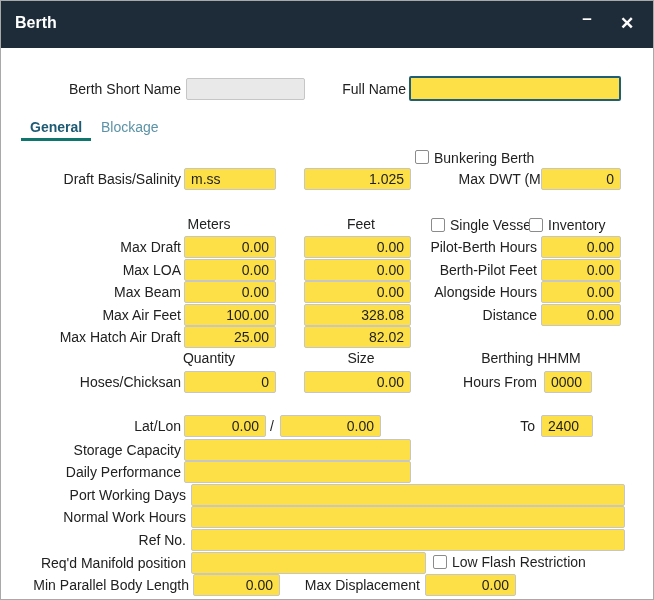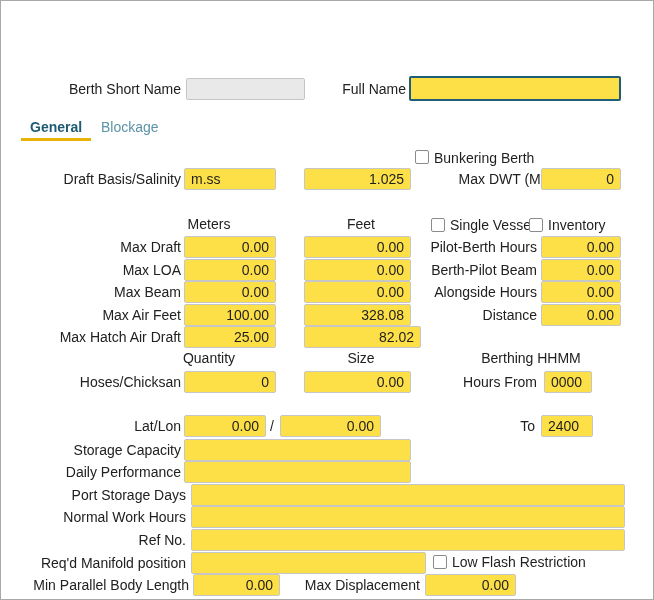--- a/index.html
+++ b/index.html
@@ -15,32 +15,37 @@
 
   .lbl { position:absolute; text-align:right; white-space:nowrap; color:#212121; }
   .hdr-col { position:absolute; text-align:center; white-space:nowrap; color:#212121; }
   .inp { position:absolute; height:22px; border:1px solid #c6c6c6; border-radius:2px; background:#fde047;
          font-family:"Liberation Sans", sans-serif; font-size:14px; color:#1f1f1f; padding:0 6px; outline:none; }
   .inp.num { text-align:right; }
   .inp.disabled { background:#e9e9e9; }
   .inp.focused { border:2px solid #205e78; }
 
   .tab { position:absolute; top:118px; height:22px; cursor:pointer; font-size:14px; }
-  .tab-active { color:#1d5a73; font-weight:bold; border-bottom:3px solid #eab308; padding:0 9px 3px 9px; }
+  .tab-active { color:#1d5a73; font-weight:bold; border-bottom:3px solid #0f766e; padding:0 9px 3px 9px; }
   .tab-inactive { color:#5b93a7; padding:0 4px; }
 
   .cb { position:absolute; width:14px; height:14px; border:1px solid #8b8b8b; border-radius:2px; background:#fff; cursor:pointer; }
   .cb-lbl { position:absolute; white-space:nowrap; cursor:default; }
   .slash { position:absolute; color:#1f1f1f; }
 </style>
 </head>
 <body>
 
 <div class="dialog">
 
+  <div class="titlebar">
+    <div class="title">Berth</div>
+    <div class="win-btn btn-min">–</div>
+    <div class="win-btn btn-close">✕</div>
+  </div>
 
   <div class="lbl" style="left:0;top:80px;width:180px;">Berth Short Name</div>
   <input class="inp disabled" style="left: 185px; top: 77px; width: 119px;" disabled="" value="">
   <div class="lbl" style="left:335px;top:80px;width:70px;">Full Name</div>
   <input class="inp focused" style="left: 408px; top: 75px; width: 212px; height: 25px;" value="">
 
   <div class="tab tab-active" style="left:20px;">General</div>
   <div class="tab tab-inactive" style="left:96px;">Blockage</div>
 
   <span class="cb" style="left:414px;top:149px;"></span>
@@ -70,26 +75,26 @@
   <div class="lbl" style="left:0;top:283px;width:180px;">Max Beam</div>
   <input class="inp num" style="left: 183px; top: 280px; width: 92px;" value="0.00">
   <input class="inp num" style="left: 303px; top: 280px; width: 107px;" value="0.00">
 
   <div class="lbl" style="left:0;top:306px;width:180px;">Max Air Feet</div>
   <input class="inp num" style="left: 183px; top: 303px; width: 92px;" value="100.00">
   <input class="inp num" style="left: 303px; top: 303px; width: 107px;" value="328.08">
 
   <div class="lbl" style="left:0;top:328px;width:180px;">Max Hatch Air Draft</div>
   <input class="inp num" style="left: 183px; top: 325px; width: 92px;" value="25.00">
-  <input class="inp num" style="left: 303px; top: 325px; width: 117px;" value="82.02">
+  <input class="inp num" style="left: 303px; top: 325px; width: 107px;" value="82.02">
 
   <div class="lbl" style="left:400px;top:238px;width:136px;">Pilot-Berth Hours</div>
   <input class="inp num" style="left: 540px; top: 235px; width: 80px;" value="0.00">
 
-  <div class="lbl" style="left:400px;top:261px;width:136px;">Berth-Pilot Beam</div>
+  <div class="lbl" style="left:400px;top:261px;width:136px;">Berth-Pilot Feet</div>
   <input class="inp num" style="left: 540px; top: 258px; width: 80px;" value="0.00">
 
   <div class="lbl" style="left:400px;top:283px;width:136px;">Alongside Hours</div>
   <input class="inp num" style="left: 540px; top: 280px; width: 80px;" value="0.00">
 
   <div class="lbl" style="left:400px;top:306px;width:136px;">Distance</div>
   <input class="inp num" style="left: 540px; top: 303px; width: 80px;" value="0.00">
 
   <div class="hdr-col" style="left:158px;top:349px;width:100px;">Quantity</div>
   <div class="hdr-col" style="left:310px;top:349px;width:100px;">Size</div>
@@ -107,21 +112,21 @@
   <input class="inp num" style="left: 279px; top: 414px; width: 101px;" value="0.00">
   <div class="lbl" style="left:484px;top:417px;width:50px;">To</div>
   <input class="inp" style="left: 540px; top: 414px; width: 52px;" value="2400">
 
   <div class="lbl" style="left:0;top:441px;width:180px;">Storage Capacity</div>
   <input class="inp" style="left: 183px; top: 438px; width: 227px;" value="">
 
   <div class="lbl" style="left:0;top:463px;width:180px;">Daily Performance</div>
   <input class="inp" style="left: 183px; top: 460px; width: 227px;" value="">
 
-  <div class="lbl" style="left:0;top:486px;width:185px;">Port Storage Days</div>
+  <div class="lbl" style="left:0;top:486px;width:185px;">Port Working Days</div>
   <input class="inp" style="left: 190px; top: 483px; width: 434px;" value="">
 
   <div class="lbl" style="left:0;top:508px;width:185px;">Normal Work Hours</div>
   <input class="inp" style="left: 190px; top: 505px; width: 434px;" value="">
 
   <div class="lbl" style="left:0;top:531px;width:185px;">Ref No.</div>
   <input class="inp" style="left: 190px; top: 528px; width: 434px;" value="">
 
   <div class="lbl" style="left:0;top:554px;width:185px;">Req'd Manifold position</div>
   <input class="inp" style="left: 190px; top: 551px; width: 235px;" value="">

